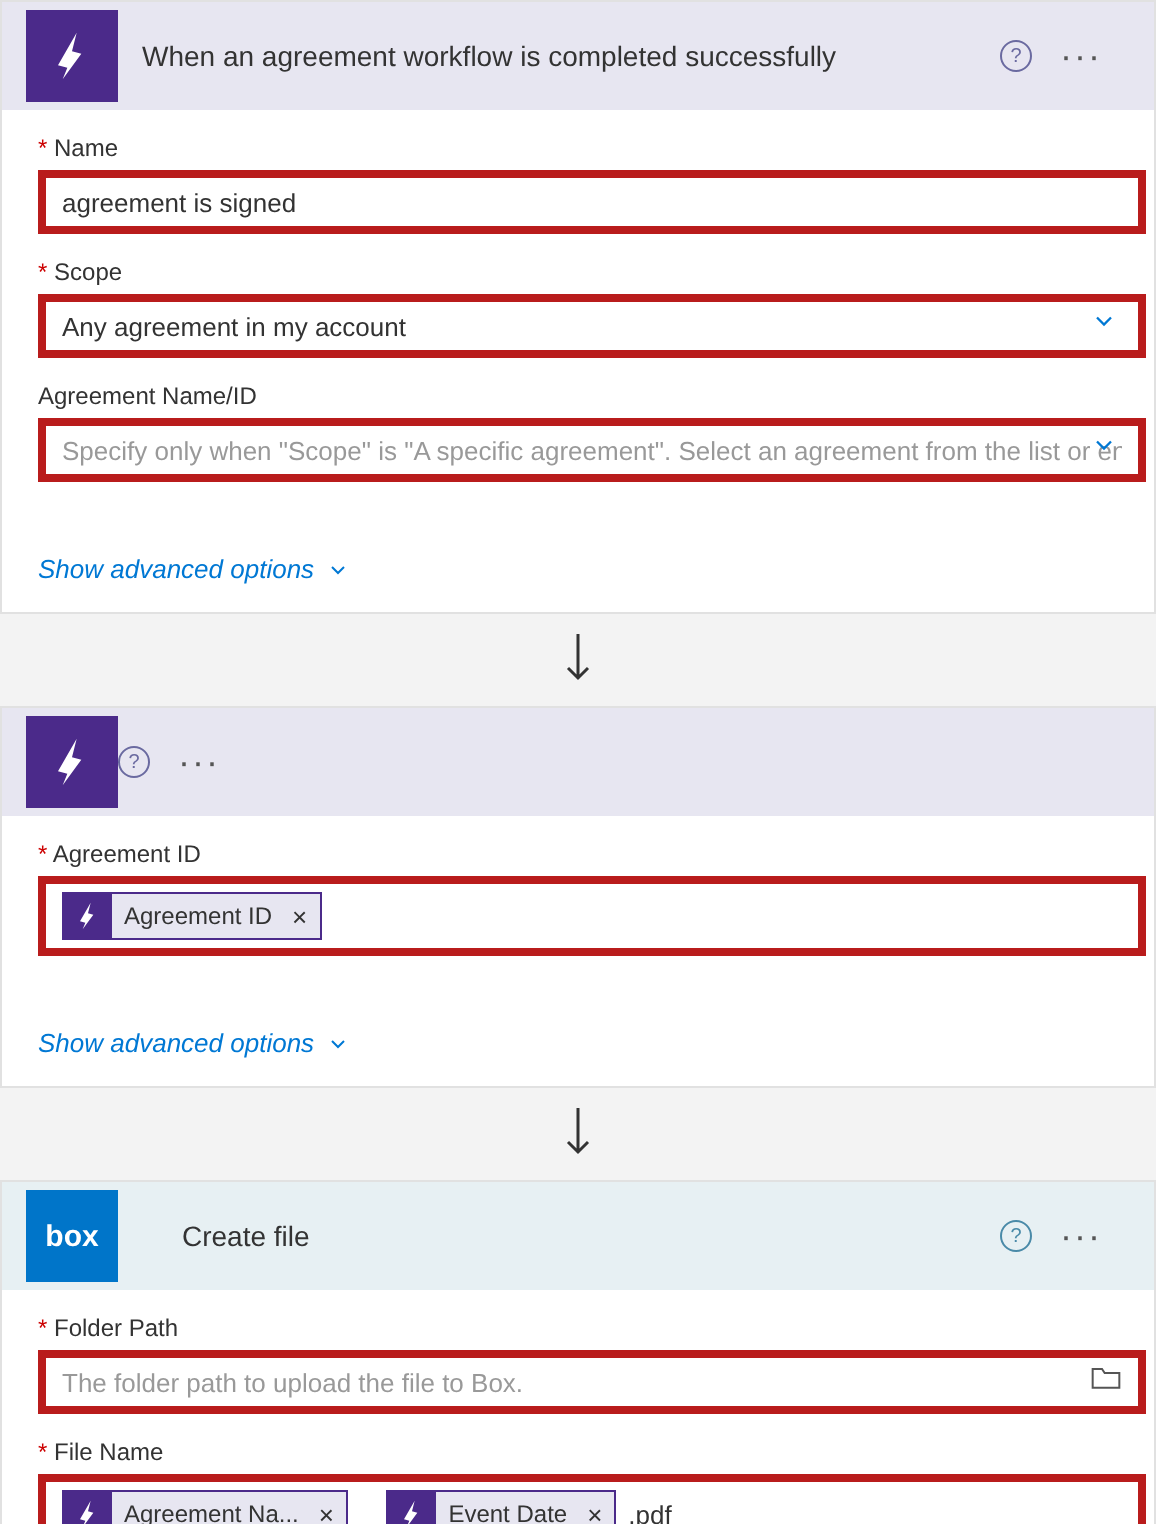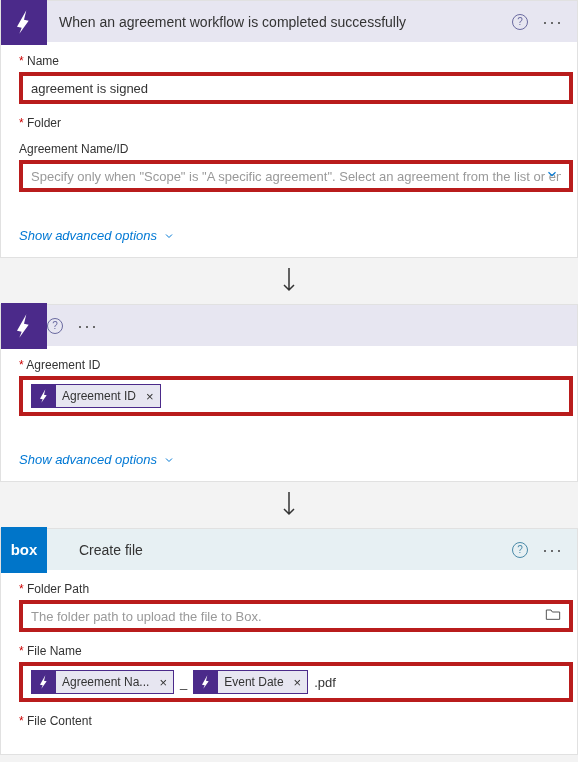--- a/index.html
+++ b/index.html
@@ -1,19 +1,19 @@
 <!DOCTYPE html>
 <html><head>
 <meta charset="utf-8">
 <style>
 * { box-sizing: border-box; margin: 0; padding: 0; font-family: 'Segoe UI', Tahoma, sans-serif; }
 body { background: #f3f3f3; width: 578px; padding: 0; }
 
 .card { background: #fff; border: 1px solid #e1e1e1; margin: 0; }
-.card-header { display: flex; align-items: center; padding: 0; height: 41px; }
+.card-header { display: flex; align-items: center; padding: 12px; height: 54px; }
 .hdr-adobe { background: #e7e6f1; }
 .hdr-box { background: #e7f0f3; gap: 20px; }
 .icon-sq { width: 46px; height: 46px; display: flex; align-items: center; justify-content: center; flex-shrink: 0; }
 .icon-adobe { background: #4b2a8a; }
 .icon-box { background: #0075c9; }
 .card-title { flex: 1; font-size: 14px; color: #333; padding-left: 12px; }
 .card-actions { display: flex; align-items: center; gap: 14px; padding-right: 14px; }
 .help-icon { width: 16px; height: 16px; border: 1.2px solid #6a6aa0; border-radius: 50%; display: flex; align-items: center; justify-content: center; font-size: 10px; color: #6a6aa0; cursor: pointer; }
 .hdr-box .help-icon { border-color: #4a8aa8; color: #4a8aa8; }
 .dots { font-size: 18px; color: #555; letter-spacing: 1px; cursor: pointer; line-height: 1; }
@@ -60,21 +60,29 @@
     </div>
   </div>
   <div class="card-body">
     <div class="field">
       <label class="field-label req">Name</label>
       <div class="input-wrap">
         <input class="input-text" value="agreement is signed" style="">
       </div>
     </div>
     <div class="field">
-      <label class="field-label req">Folder</label>
+      <label class="field-label req">Scope</label>
+      <div class="input-wrap">
+        <input class="input-text" readonly="" value="Any agreement in my account" style="">
+        <span class="chevron">
+          <svg width="14" height="14" viewBox="0 0 24 24">
+              <path fill="none" stroke="#0078d4" stroke-width="2" d="M6 9l6 6 6-6"></path>
+            </svg>
+        </span>
+      </div>
     </div>
     <div class="field">
       <label class="field-label">Agreement Name/ID</label>
       <div class="input-wrap">
         <input class="input-text" placeholder="Specify only when &quot;Scope&quot; is &quot;A specific agreement&quot;. Select an agreement from the list or en" style="">
         <span class="chevron">
           <svg width="14" height="14" viewBox="0 0 24 24">
               <path fill="none" stroke="#0078d4" stroke-width="2" d="M6 9l6 6 6-6"></path>
             </svg>
         </span>

